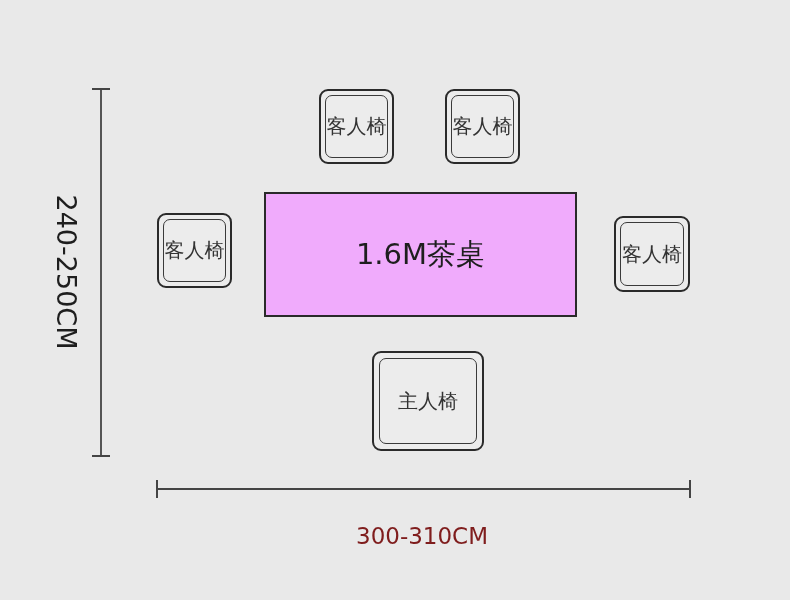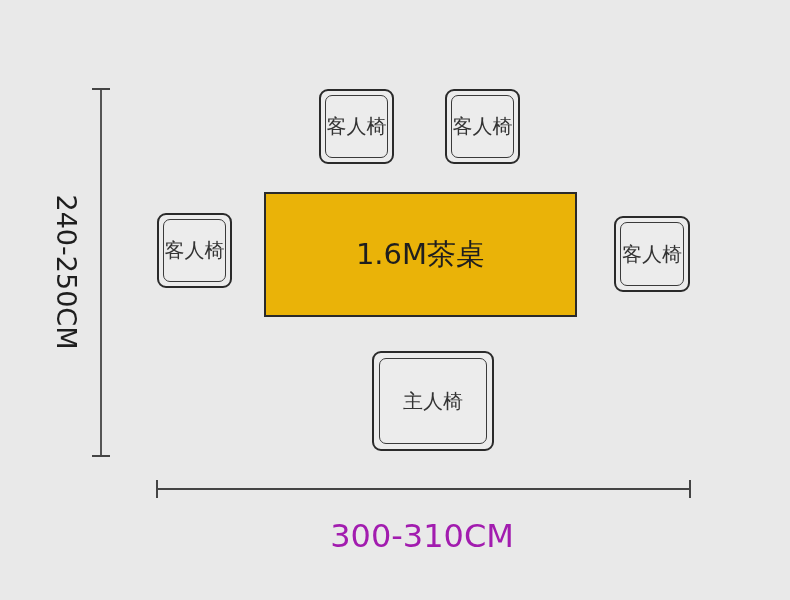--- a/index.html
+++ b/index.html
@@ -15,35 +15,35 @@
     background:#ececec;
   }
   .chair .inner {
     position:absolute; left:4px; top:4px; right:4px; bottom:4px;
     border:1.5px solid #3a3a3a; border-radius:7px;
     display:flex; align-items:center; justify-content:center;
     font-size:20px; color:#333; letter-spacing:0px;
   }
   .table {
     position:absolute; left:264px; top:192px; width:313px; height:125px;
-    box-sizing:border-box; border:2px solid #2a2a2a; background:#eab308;
+    box-sizing:border-box; border:2px solid #2a2a2a; background:#f0abfc;
     display:flex; align-items:center; justify-content:center;
     font-size:29px; color:#1e1e1e;
   }
   .vline { position:absolute; left:100px; top:89px; width:2px; height:368px; background:#555; }
   .vcap { position:absolute; left:92px; width:18px; height:2px; background:#444; }
   .hline { position:absolute; left:156px; top:488px; width:535px; height:2px; background:#444; }
   .hcap { position:absolute; top:480px; width:2px; height:18px; background:#444; }
   .vlabel {
     position:absolute; left:66px; top:272px; transform:translate(-50%,-50%) rotate(90deg);
     font-size:27px; white-space:nowrap; color:#1e1e1e;
   }
   .hlabel {
     position:absolute; left:422px; top:536px; transform:translate(-50%,-50%);
-    font-size:32px; white-space:nowrap; color:#a21caf;
+    font-size:23px; white-space:nowrap; color:#7f1d1d;
   }
 </style>
 </head>
 <body>
 
 <div>
 
   <div class="vline"></div>
   <div class="vcap" style="top:88px;"></div>
   <div class="vcap" style="top:455px;"></div>
@@ -57,21 +57,21 @@
   </div>
   <div class="chair" style="left:157px; top:213px; width:75px; height:75px;">
     <div class="inner">客人椅</div>
   </div>
   <div class="chair" style="left:614px; top:216px; width:76px; height:76px;">
     <div class="inner">客人椅</div>
   </div>
 
   <div class="table">1.6M茶桌</div>
 
-  <div class="chair" style="left:372px; top:351px; width:122px; height:100px;padding-left:16px;">
+  <div class="chair" style="left:372px; top:351px; width:112px; height:100px;padding-left:16px;">
     <div class="inner" style="left:5px; top:5px; right:5px; bottom:5px;">主人椅</div>
   </div>
 
   <div class="hline"></div>
   <div class="hcap" style="left:156px;"></div>
   <div class="hcap" style="left:689px;"></div>
   <div class="hlabel">300-310CM</div>
 
 </div>
 

